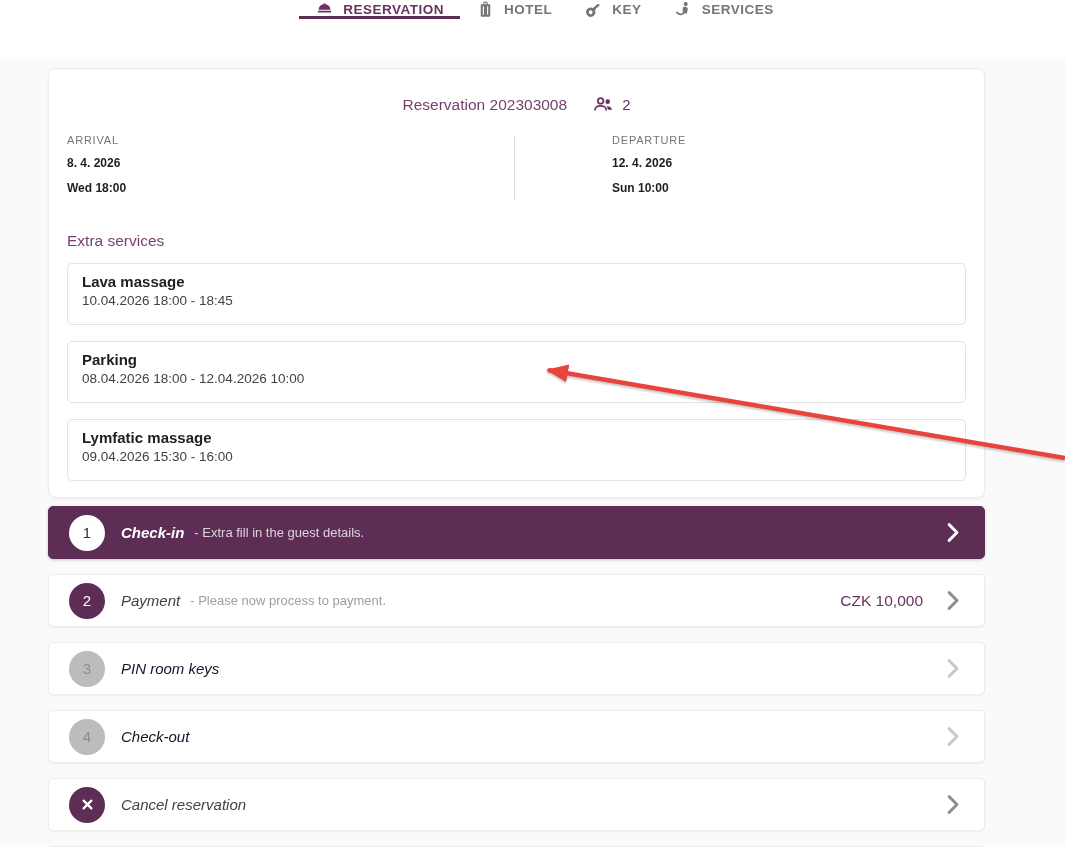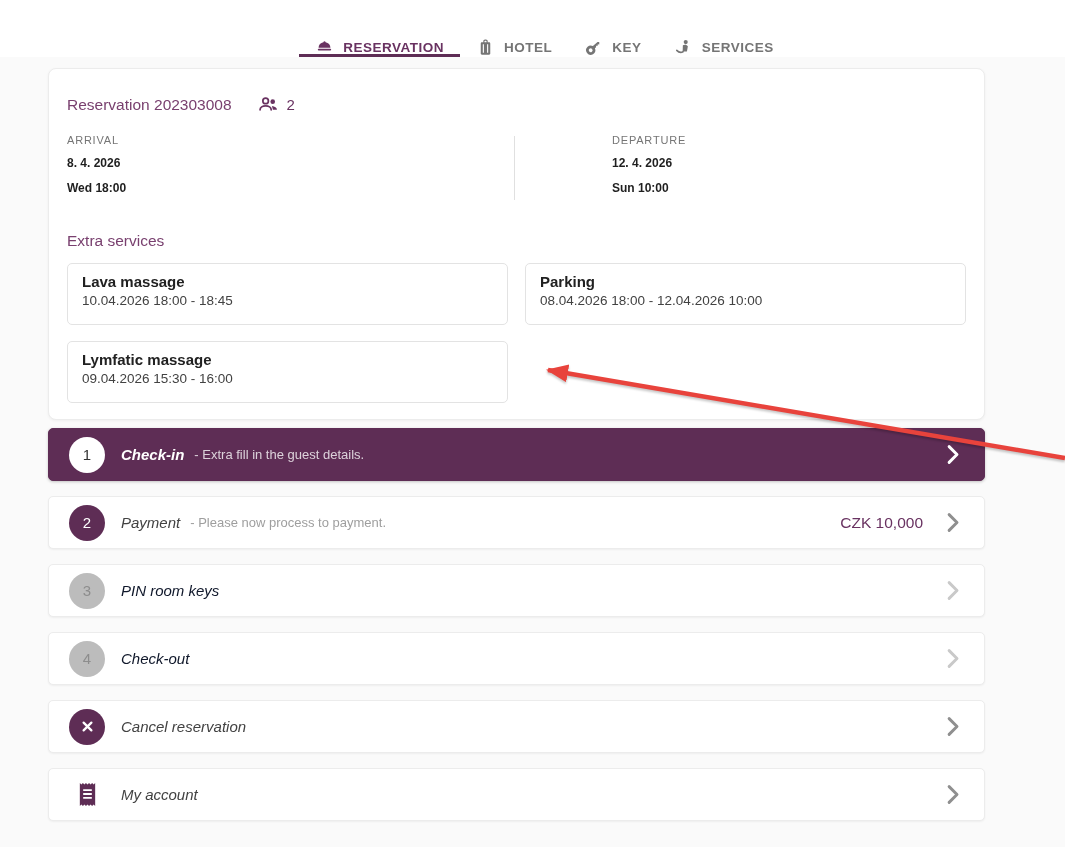--- a/index.html
+++ b/index.html
@@ -7,21 +7,21 @@
   body {
     font-family:"Liberation Sans", sans-serif;
     background:#fafafa;
     position:relative;
     overflow:hidden;
     color:#212121;
   }
   
   .topbar {
     height:57px; background:#ffffff;
-    display:flex; justify-content:center; align-items:flex-end;
+    display:flex; justify-content:center; align-items:flex-start;
   }
   .nav-group { display:flex; margin-left:24px; }
   .tab {
     display:flex; align-items:center; gap:9px;
     padding:0 16px; position:relative;
     font-size:13.5px; font-weight:700; letter-spacing:.5px;
     color:#757575; cursor:pointer; white-space:nowrap;
   }
   .tab svg { width:19px; height:19px; flex:0 0 auto; }
   .tab.active { color:#693261; }
@@ -29,32 +29,32 @@
     position:absolute; left:0; right:0; bottom:0; height:3px;
     background:#5e2d55;
   }
   
   .main { width:937px; margin:11px 0 0 48px; }
   .card {
     background:#fff; border:1px solid #ececec; border-radius:8px;
     box-shadow:0 1px 3px rgba(0,0,0,.05);
     padding:16px 18px 16px 18px;
   }
-  .card-head { display:flex; justify-content:flex-start; align-items:center; padding:8px 0 2px 0;gap:25px; }
+  .card-head { display:flex; justify-content:center; align-items:center; padding:8px 0 2px 0;gap:25px; }
   .res-title { color:#79406f; font-size:15.5px; }
   .guests { display:flex; align-items:center; gap:7px; color:#693261; font-size:15px; }
   .guests svg { width:23px; height:23px; }
   .dates { display:flex; margin-top:16px;gap:21px; }
   .date-col { flex:1 1 50%; }
   .date-col.right { padding-left:76px; }
   .v-div { width:1px; background:#e0e0e0; margin:2px 0 6px 0; }
   .date-label { font-size:11px; letter-spacing:.8px; color:#757575; margin-bottom:10px; }
   .date-big { font-size:12px; font-weight:700; color:#1f1f1f; margin-bottom:11px; }
   .extra-title { color:#79406f; font-size:15.5px; margin:26px 0 13px 0; }
-  .svc-grid { display:grid; grid-template-columns:1fr 1fr; column-gap:17px; row-gap:16px; }
+  .svc-grid { display:grid; grid-template-columns:1fr; column-gap:17px; row-gap:16px; }
   .svc-card {
     border:1px solid #e3e3e3; border-radius:5px;
     padding:9px 14px 10px 14px; min-height:62px; cursor:pointer; background:#fff;
   }
   .svc-name { font-size:15px; font-weight:700; color:#212121; margin-bottom:3px; }
   .svc-time { font-size:13.5px; color:#424242; }
   
   .row {
     height:53px; border-radius:5px; background:#fff;
     border:1px solid #ececec; box-shadow:0 1px 2px rgba(0,0,0,.05);

